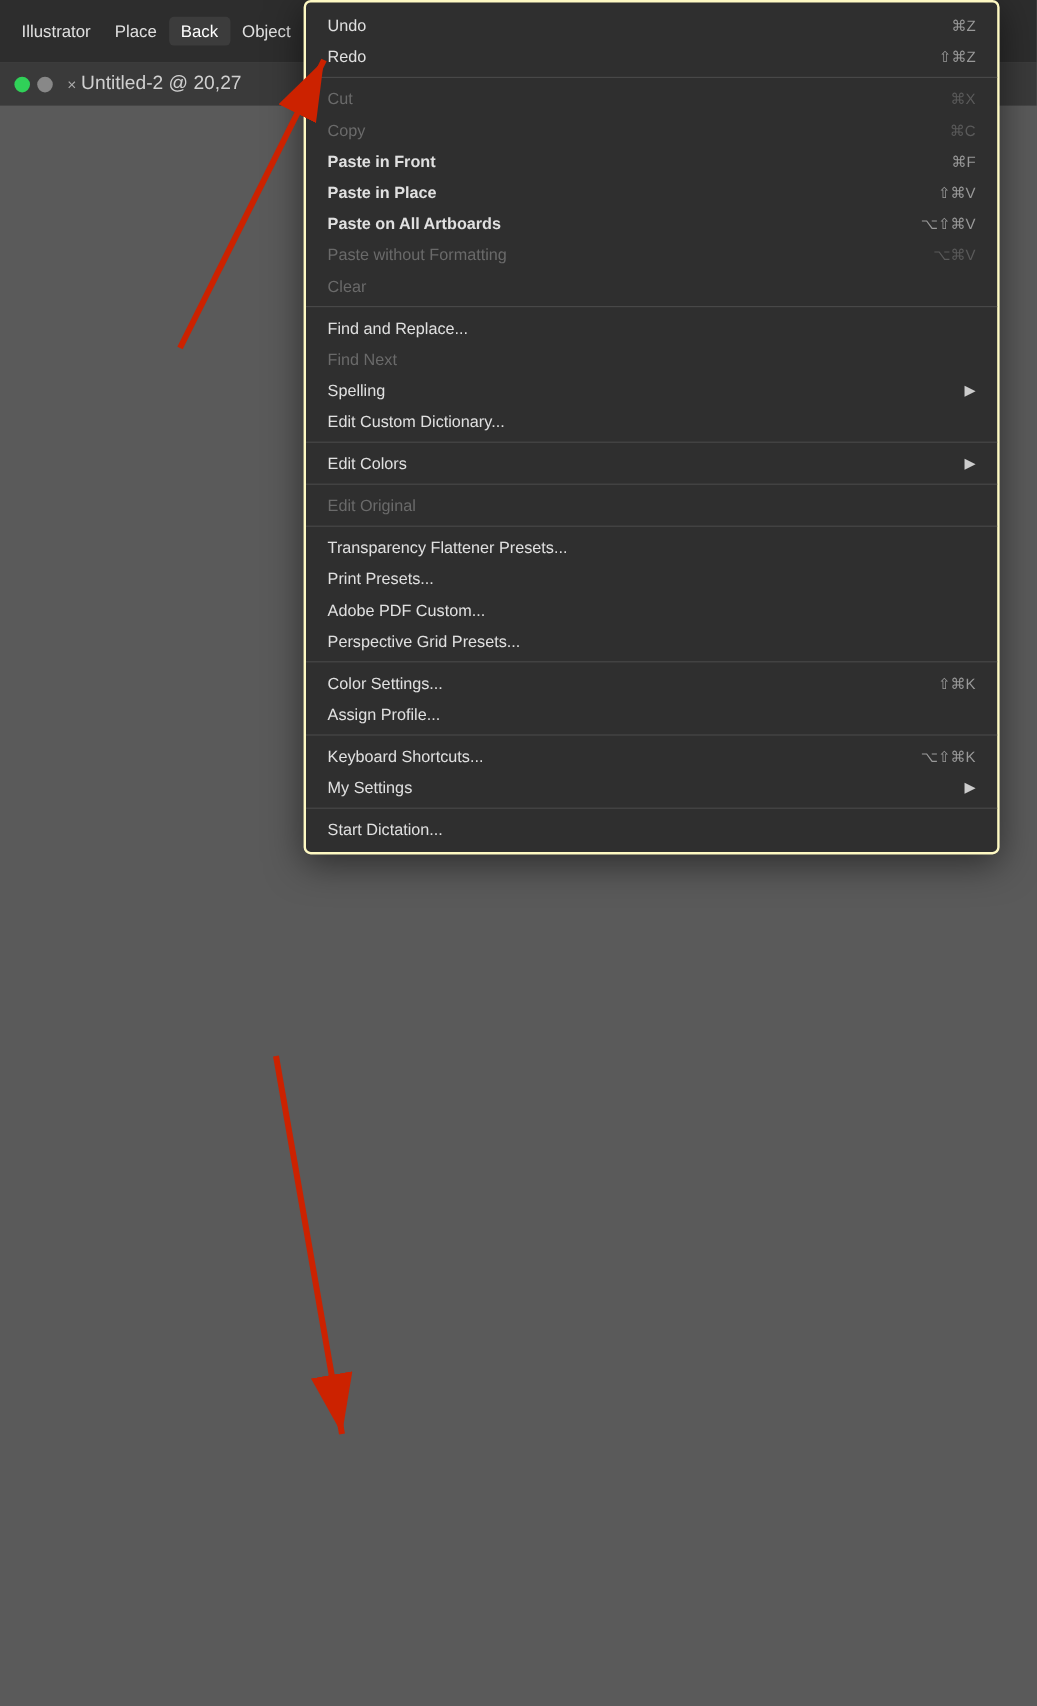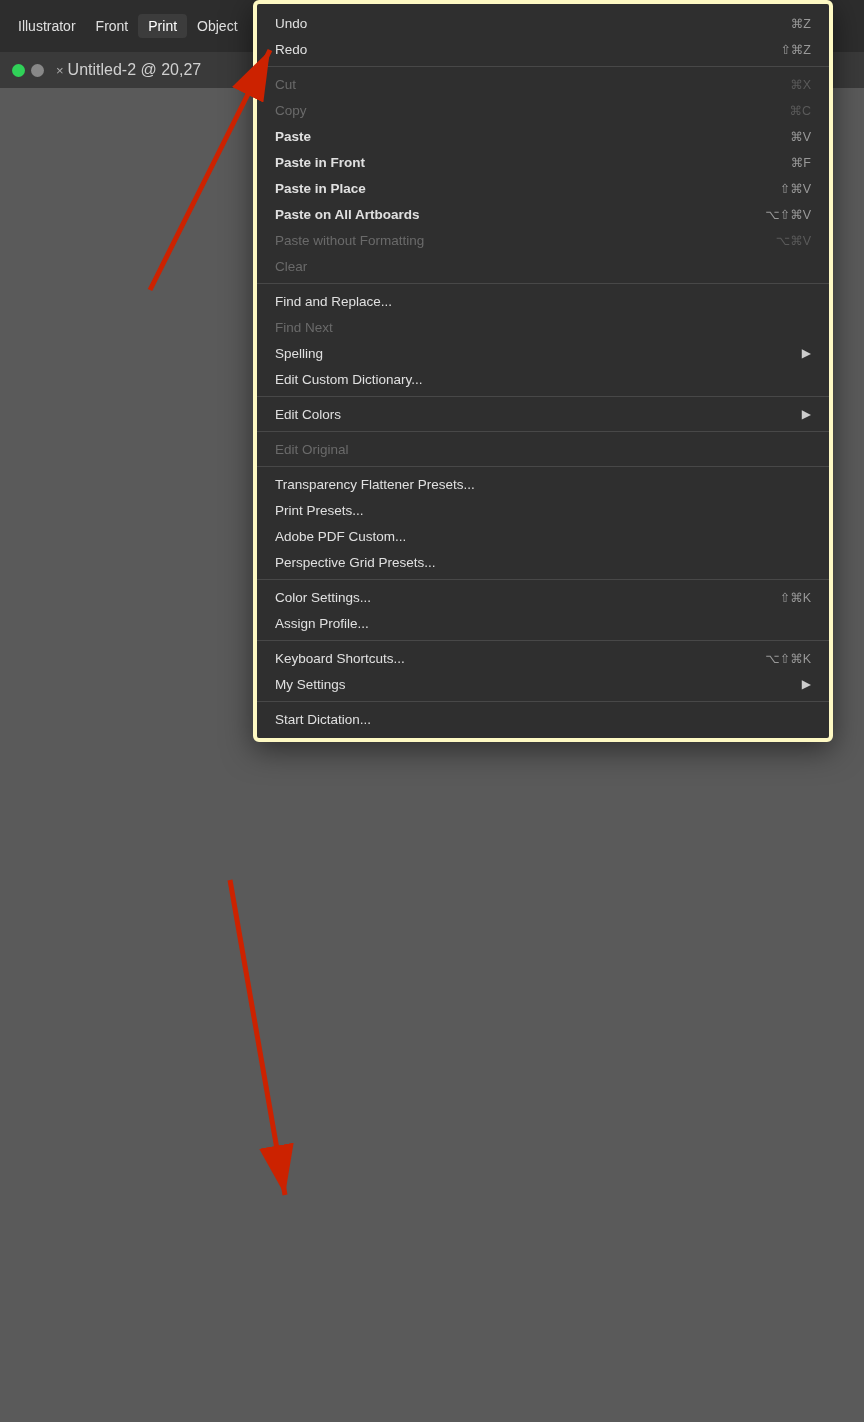--- a/index.html
+++ b/index.html
@@ -48,21 +48,21 @@
       z-index: 99;
     }
 
     
     .dropdown-menu {
       position: absolute;
       top: 0;
       left: 253px;
       width: 580px;
       background: #2f2f2f;
-      border: 4px solid #fef9c3;
+      border: 2px solid #fef9c3;
       border-radius: 6px;
       padding: 6px 0;
       z-index: 200;
       box-shadow: 0 8px 30px rgba(0,0,0,0.5);
     }
     .menu-item {
       display: flex;
       align-items: center;
       justify-content: space-between;
       padding: 5px 18px;
@@ -118,22 +118,22 @@
       background: #5a5a5a;
     }
   </style>
 </head>
 <body>
 
 <div class="canvas-area"></div>
 
 <div class="menubar">
   <div class="menubar-item">Illustrator</div>
-  <div class="menubar-item">Front</div>
-  <div class="menubar-item active">Print</div>
+  <div class="menubar-item">Place</div>
+  <div class="menubar-item active">Back</div>
   <div class="menubar-item">Object</div>
   <div class="menubar-item">Type</div>
   <div class="menubar-item">Select</div>
   <div class="menubar-item">Effect</div>
   <div class="menubar-item">View</div>
 </div>
 
 <div class="tabbar">
 
   <span style="display:inline-block;width:13px;height:13px;background:#30d158;border-radius:50%;margin-right:6px;"></span>
@@ -158,24 +158,20 @@
   <div class="menu-item disabled">
     <span class="label">Cut</span>
     <span class="shortcut">⌘X</span>
   </div>
 
   <div class="menu-item disabled">
     <span class="label">Copy</span>
     <span class="shortcut">⌘C</span>
   </div>
 
-  <div class="menu-item">
-    <span class="label bold">Paste</span>
-    <span class="shortcut">⌘V</span>
-  </div>
 
   <div class="menu-item">
     <span class="label bold">Paste in Front</span>
     <span class="shortcut">⌘F</span>
   </div>
 
 
   <div class="menu-item">
     <span class="label bold">Paste in Place</span>
     <span class="shortcut">⇧⌘V</span>

